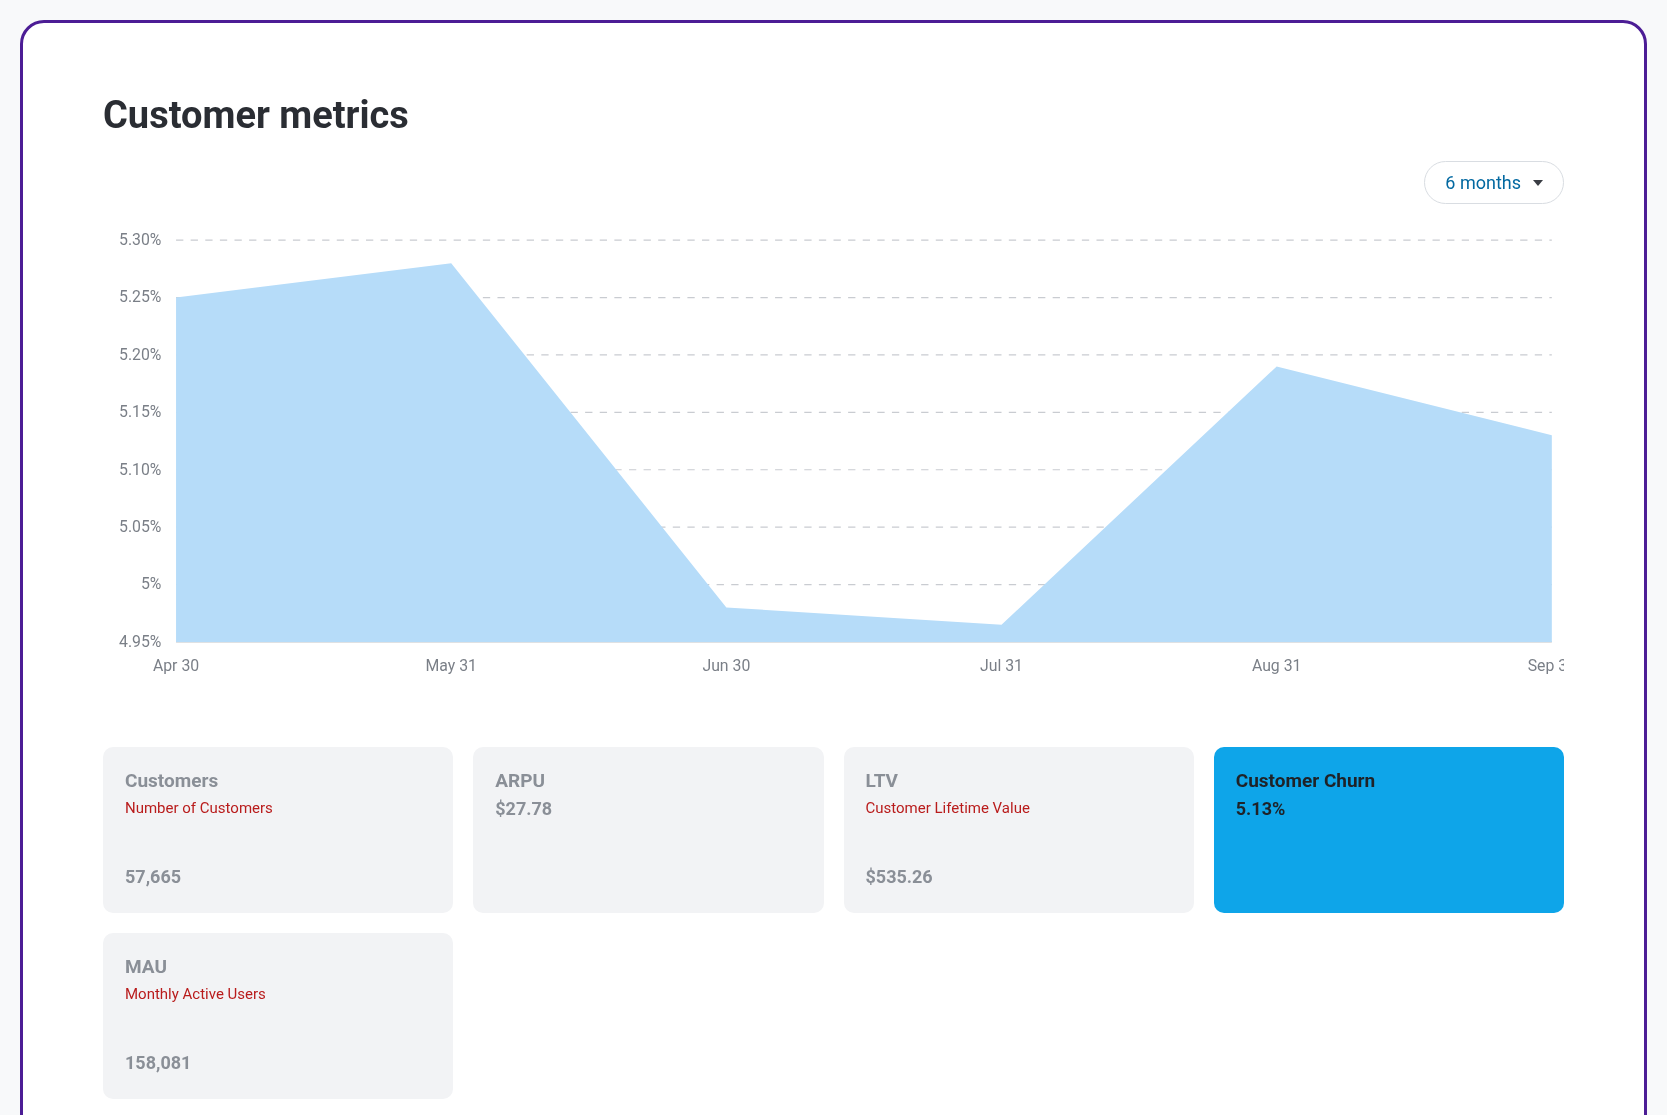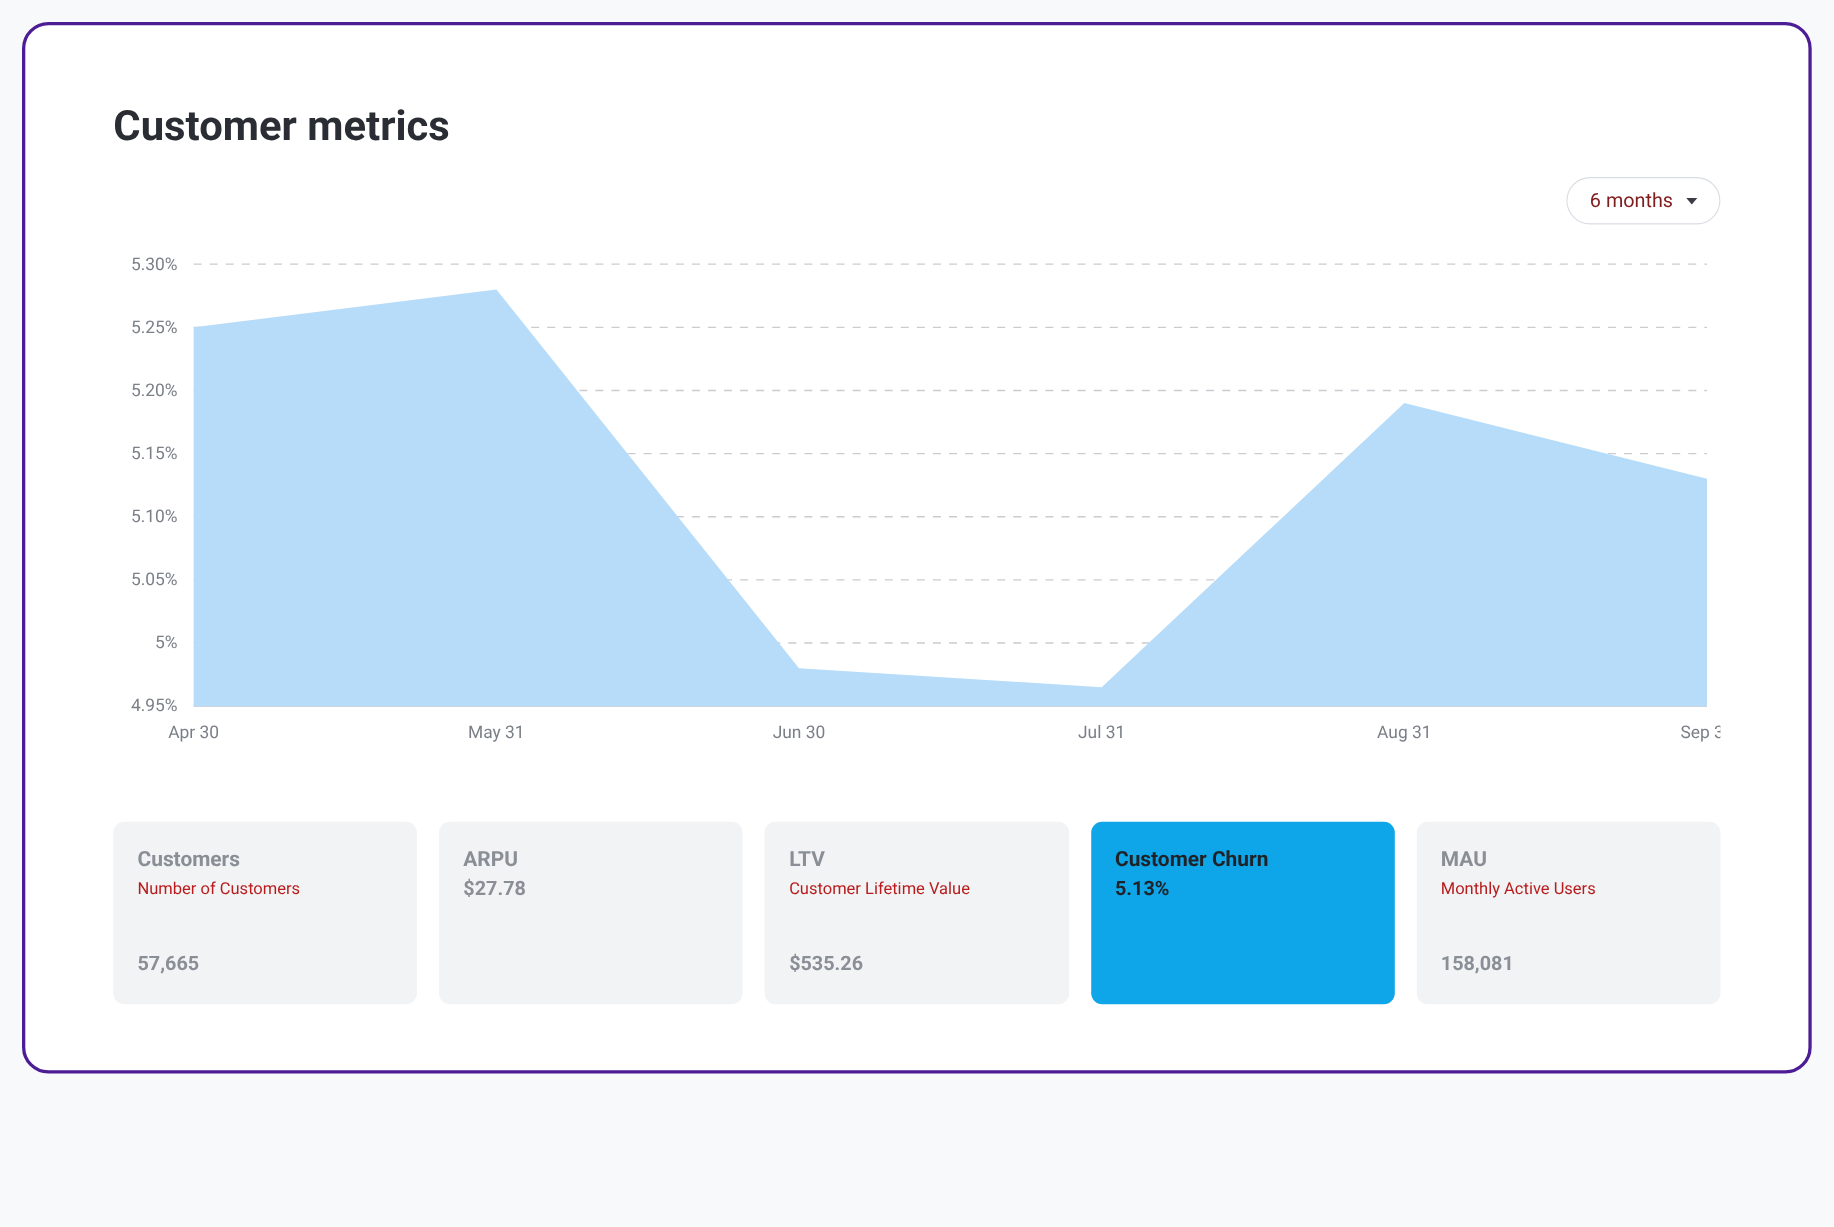--- a/index.html
+++ b/index.html
@@ -31,21 +31,21 @@
     margin-bottom: 24px;
   }
   .range-select {
     display: inline-flex;
     align-items: center;
     gap: 12px;
     border: 1px solid #d9dde2;
     border-radius: 999px;
     padding: 10px 20px;
     font-size: 18px;
-    color: #7f1d1d;
+    color: #0369a1;
     background: #fff;
     cursor: pointer;
     user-select: none;
   }
   .range-select .caret {
     width: 0; height: 0;
     border-left: 5px solid transparent;
     border-right: 5px solid transparent;
     border-top: 6px solid #3a3d44;
   }
@@ -58,21 +58,21 @@
   .chart-svg { display: block; width: 100%; height: auto; }
   .grid-line { stroke: #c9ccd1; stroke-width: 1; stroke-dasharray: 6 6; }
   .axis-baseline { stroke: #c0c3c8; stroke-width: 1; }
   .area-fill { fill: #b6dcf9; }
   .y-label, .x-label { font-size: 13px; fill: #7a7f87; }
   .y-label { text-anchor: end; }
   .x-label { text-anchor: middle; }
 
   .metrics-row {
     display: grid;
-    grid-template-columns: repeat(5, 1fr);
+    grid-template-columns: repeat(4, 1fr);
     gap: 20px;
   }
   .metric-card {
     background: #f2f3f5;
     border-radius: 10px;
     padding: 22px 22px 26px 22px;
     cursor: pointer;
   }
   .metric-card.active {
     background: #0ea5e9;

